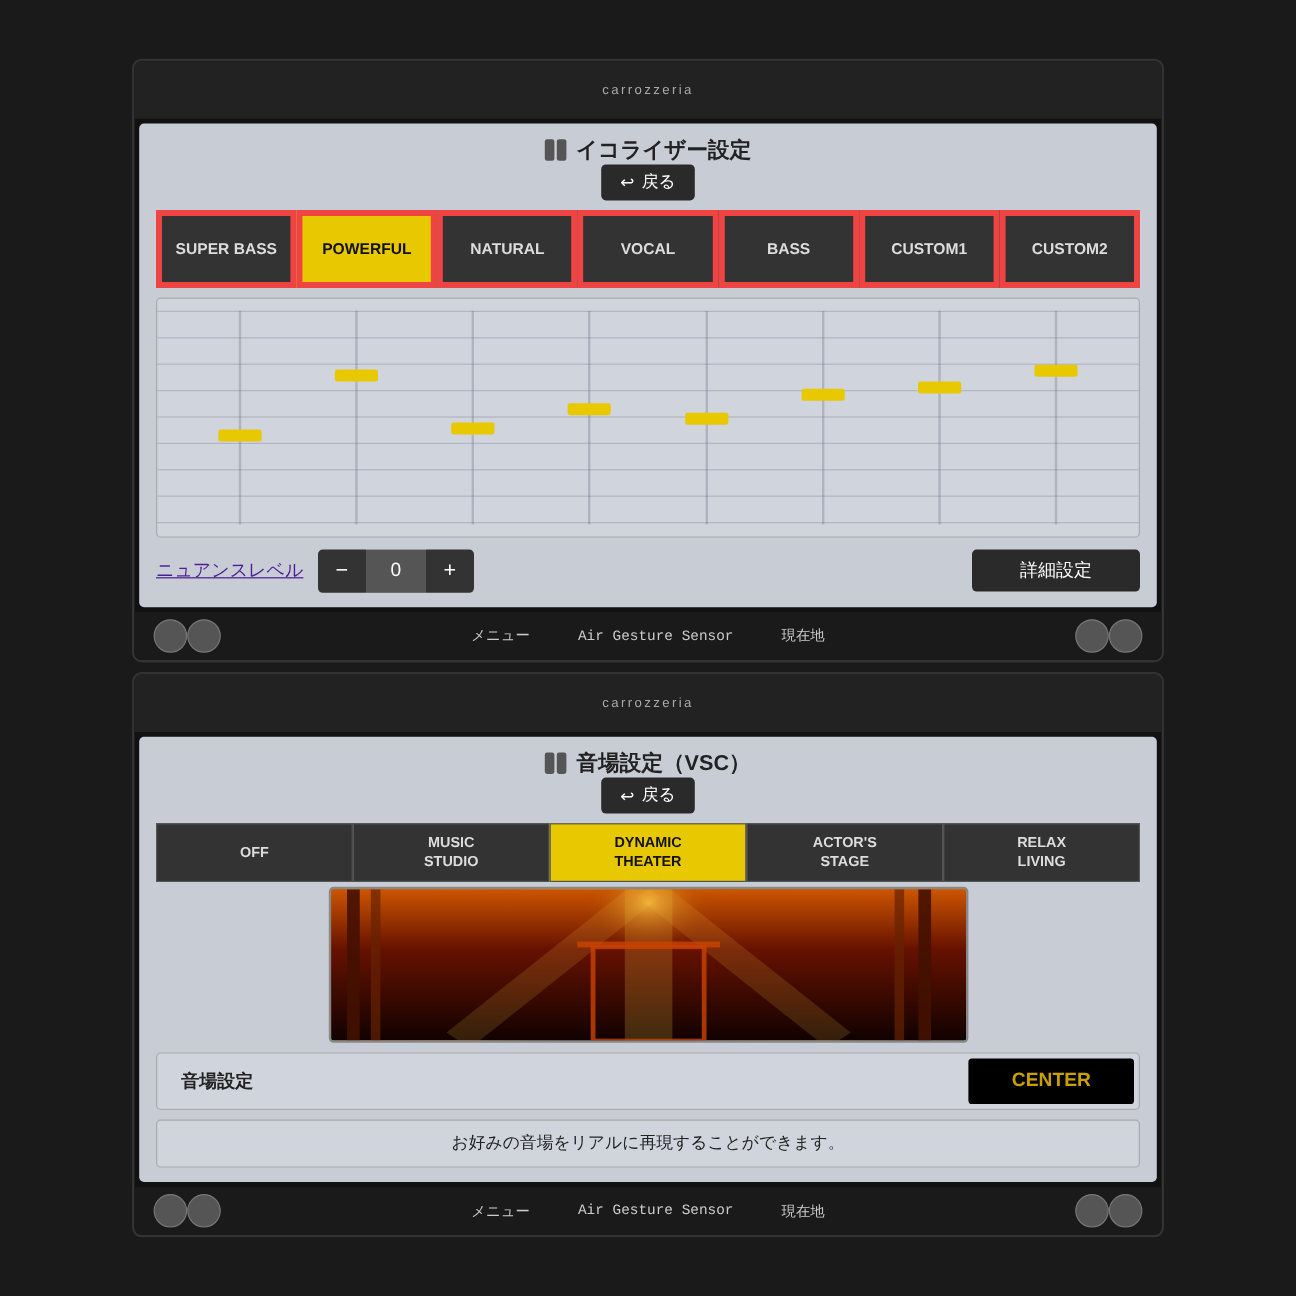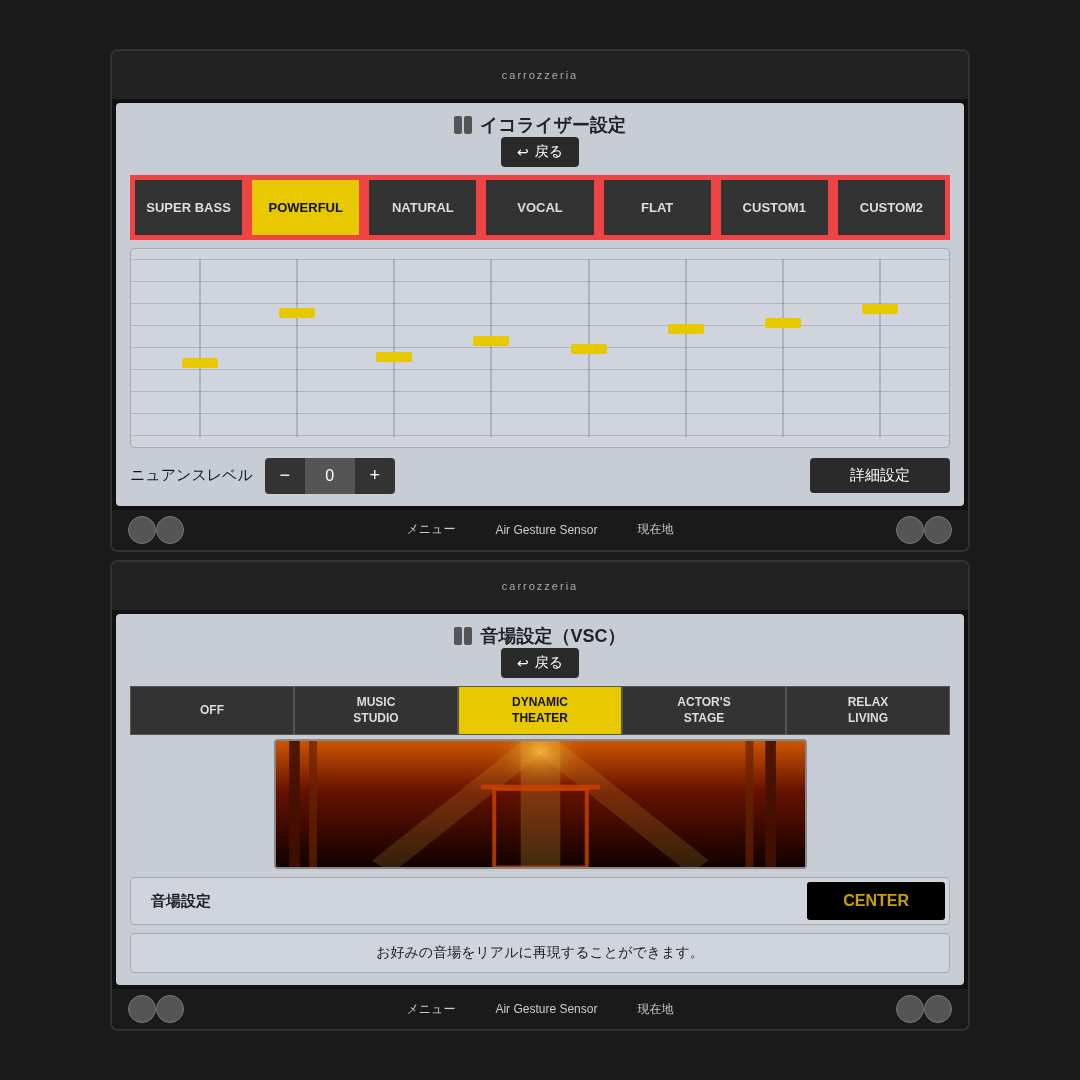--- a/index.html
+++ b/index.html
@@ -180,22 +180,23 @@
 
     
     .eq-bottom {
       display: flex;
       align-items: center;
       gap: 12px;
     }
 
     .nuance-label {
       font-size: 15px;
-      color: #0f172a;
+      color: #4c1d95;
       min-width: 90px;
+      text-decoration: underline;
     }
 
     .nuance-control {
       display: flex;
       align-items: center;
       gap: 0;
     }
 
     .nuance-btn {
       background: #333;
@@ -237,20 +238,21 @@
       margin-left: auto;
     }
 
     
     .device-bottom {
       background: #1a1a1a;
       padding: 6px 16px;
       display: flex;
       align-items: center;
       justify-content: space-between;
+      font-family: Liberation Mono, monospace;
     }
 
     .bottom-circle {
       width: 28px;
       height: 28px;
       border-radius: 50%;
       background: #555;
       border: 1px solid #777;
     }
 
@@ -378,21 +380,21 @@
         <span>↩</span>
         <span>戻る</span>
       </button>
     </div>
 
     <div class="tab-bar">
       <button class="tab">SUPER BASS</button>
       <button class="tab active">POWERFUL</button>
       <button class="tab">NATURAL</button>
       <button class="tab">VOCAL</button>
-      <button class="tab">FLAT</button>
+      <button class="tab">BASS</button>
       <button class="tab">CUSTOM1</button>
       <button class="tab">CUSTOM2</button>
     </div>
 
     <div class="eq-display">
       <div class="eq-grid">
         <div class="eq-grid-line"></div>
         <div class="eq-grid-line"></div>
         <div class="eq-grid-line"></div>
         <div class="eq-grid-line"></div>

